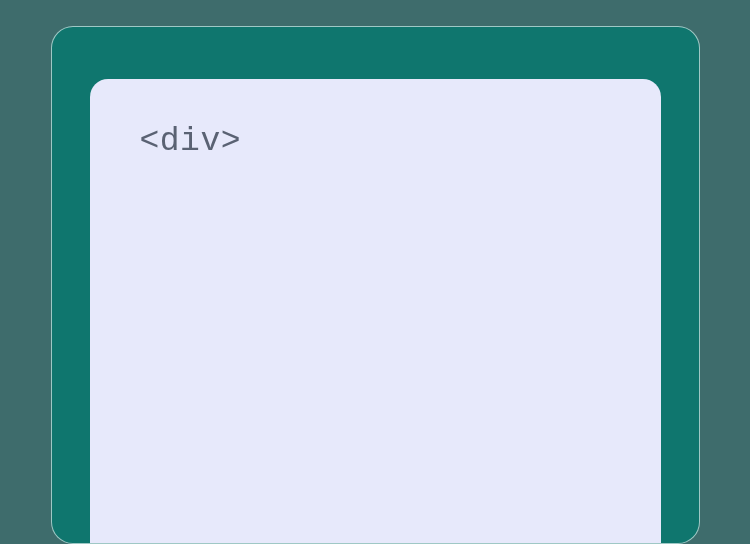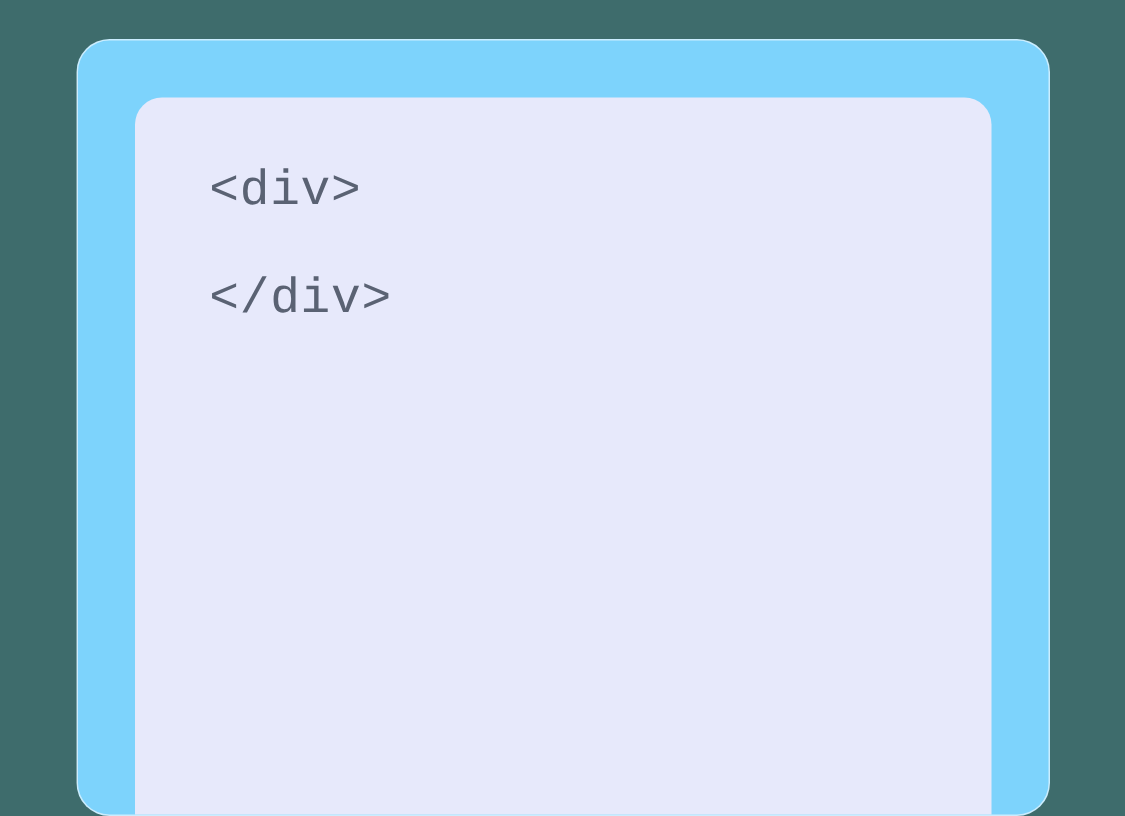--- a/index.html
+++ b/index.html
@@ -12,23 +12,23 @@
       height: 544px;
       background: #3e6c6c;
       display: flex;
       align-items: flex-start;
       justify-content: center;
       padding-top: 26px;
     }
     .outer-frame {
       width: 649px;
       height: 518px;
-      background: #7dd3fc;
+      background: #0f766e;
       border-radius: 22px;
-      padding: 38px 38px 0 38px;
+      padding: 52px 38px 0 38px;
       border: 1.5px solid rgba(255,255,255,0.6);
     }
     .code-panel {
       width: 100%;
       height: 100%;
       background: #e7e9fb;
       border-radius: 18px 18px 0 0;
       padding: 46px 50px;
     }
     .code-line {
@@ -43,15 +43,14 @@
     .code-line:last-child {
       margin-bottom: 0;
     }
   </style>
 </head>
 <body>
 
 <div class="outer-frame">
   <div class="code-panel">
     <div class="code-line">&lt;div&gt;</div>
-    <div class="code-line">&lt;/div&gt;</div>
   </div>
 </div>
 
 </body></html>

